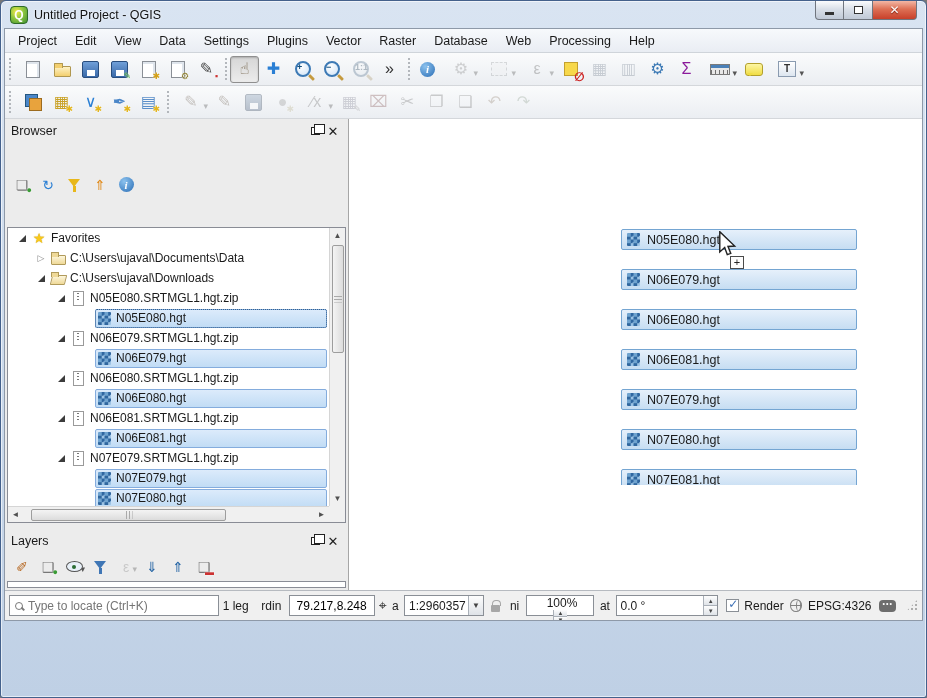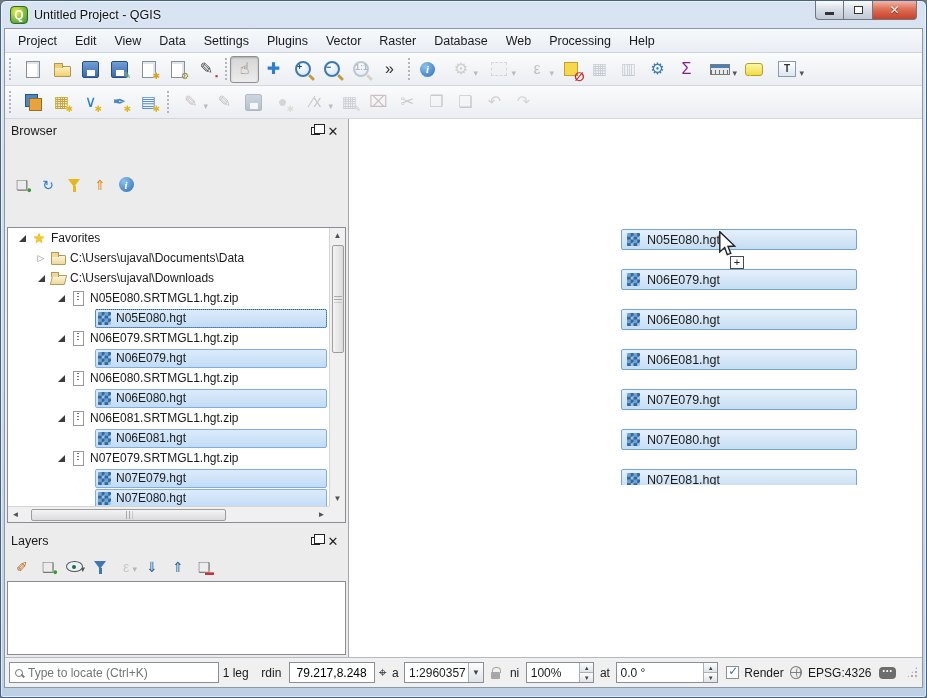--- a/index.html
+++ b/index.html
@@ -4,21 +4,21 @@
 <style>
   * { box-sizing: border-box; margin: 0; padding: 0; }
   html,body { background:#777; }
   body { font-family:"Liberation Sans","DejaVu Sans",sans-serif; font-size:12px; color:#1a1a1a; }
 
   
   .window { position:relative; width:927px; height:698px; margin:0 auto;
     background:linear-gradient(#d9e4f2,#bfd0e5); border:1px solid #44618c;
     border-radius:6px 6px 3px 3px; padding:0 3px 3px 3px; overflow:hidden;
     box-shadow:inset 0 0 0 1px rgba(255,255,255,.6); }
-  .inner { background:#f0f0f0; border:1px solid #8e99a8; height:660px; display:flex; flex-direction:column; }
+  .inner { background:#f0f0f0; border:1px solid #8e99a8; height:593px; display:flex; flex-direction:column; }
 
   
   .titlebar { height:27px; display:flex; align-items:center; padding:0 6px; position:relative; }
   .appicon { width:18px; height:18px; border-radius:4px; margin-right:6px;
     background:radial-gradient(circle at 35% 30%, #f4e84a 0%, #8dc63f 45%, #3e8f34 100%);
     color:#fff; font-weight:bold; font-size:12px; display:flex; align-items:center; justify-content:center;
     border:1px solid #2e6b27; }
   .title { font-size:12.5px; color:#111; text-shadow:0 0 3px #fff; }
   .winbtns { position:absolute; top:0; right:6px; display:flex; }
   .wbtn { height:19px; border:1px solid #70757e; border-top:none; display:flex; align-items:center; justify-content:center;
@@ -186,21 +186,21 @@
   .combo { width:84px; height:21px; border:1px solid #8a8f96; background:#fff; display:flex; align-items:center; }
   .combo .cval { flex:1; padding-left:4px; overflow:hidden; white-space:nowrap; }
   .combo .dd { width:15px; height:100%; display:flex; align-items:center; justify-content:center;
     background:linear-gradient(#fdfdfd,#dfe3e8); border-left:1px solid #aab0b8; font-size:8px; color:#444; }
   .spin { height:21px; border:1px solid #8a8f96; background:#fff; display:flex; align-items:center; }
   .spin .sval { flex:1; padding-left:4px; }
   .spin .arrows { width:14px; height:100%; display:flex; flex-direction:column; border-left:1px solid #aab0b8; }
   .spin .arrows span { flex:1; font-size:6px; display:flex; align-items:center; justify-content:center;
     background:linear-gradient(#fdfdfd,#dfe3e8); color:#444; }
   .spin .arrows span:first-child { border-bottom:1px solid #aab0b8; }
-  .mag-spin { width:72px; } .rot-spin { width:108px; }
+  .mag-spin { width:72px;flex-direction:column; } .rot-spin { width:108px; }
   .lock-ico { width:10px; height:7px; background:#a7a7a7; border-radius:1px; position:relative; margin:6px 3px 0 3px; }
   .lock-ico::before { content:""; position:absolute; left:1px; top:-5px; width:7px; height:5px;
     border:1.5px solid #a7a7a7; border-bottom:none; border-radius:4px 4px 0 0; }
   .extent-ico { font-size:14px; color:#333; }
   .cbwrap { display:flex; align-items:center; gap:5px; margin-left:4px; }
   .cb { width:13px; height:13px; border:1px solid #8a8f96; background:#fff; position:relative; }
   .cb::before { content:"✓"; position:absolute; left:1px; top:-3px; color:#3b6fb5; font-size:12px; font-weight:bold; }
   .globe-ico { width:13px; height:13px; border-radius:50%; border:1px solid #808080; position:relative; margin:0 2px; }
   .globe-ico::before { content:""; position:absolute; left:0; right:0; top:5px; height:1px; background:#808080; }
   .globe-ico::after { content:""; position:absolute; top:0; bottom:0; left:5px; width:3px;

